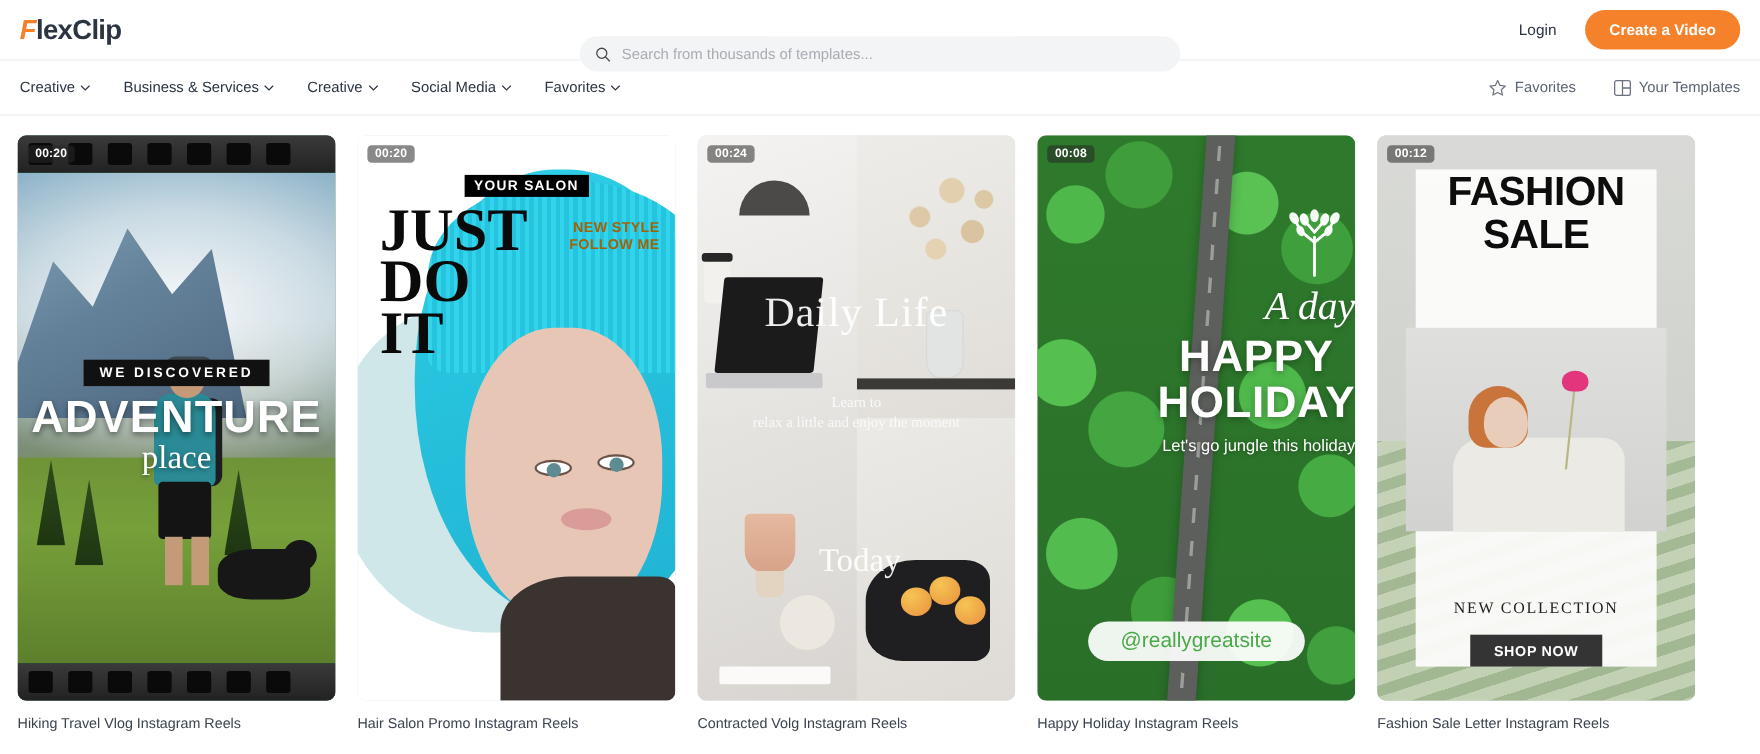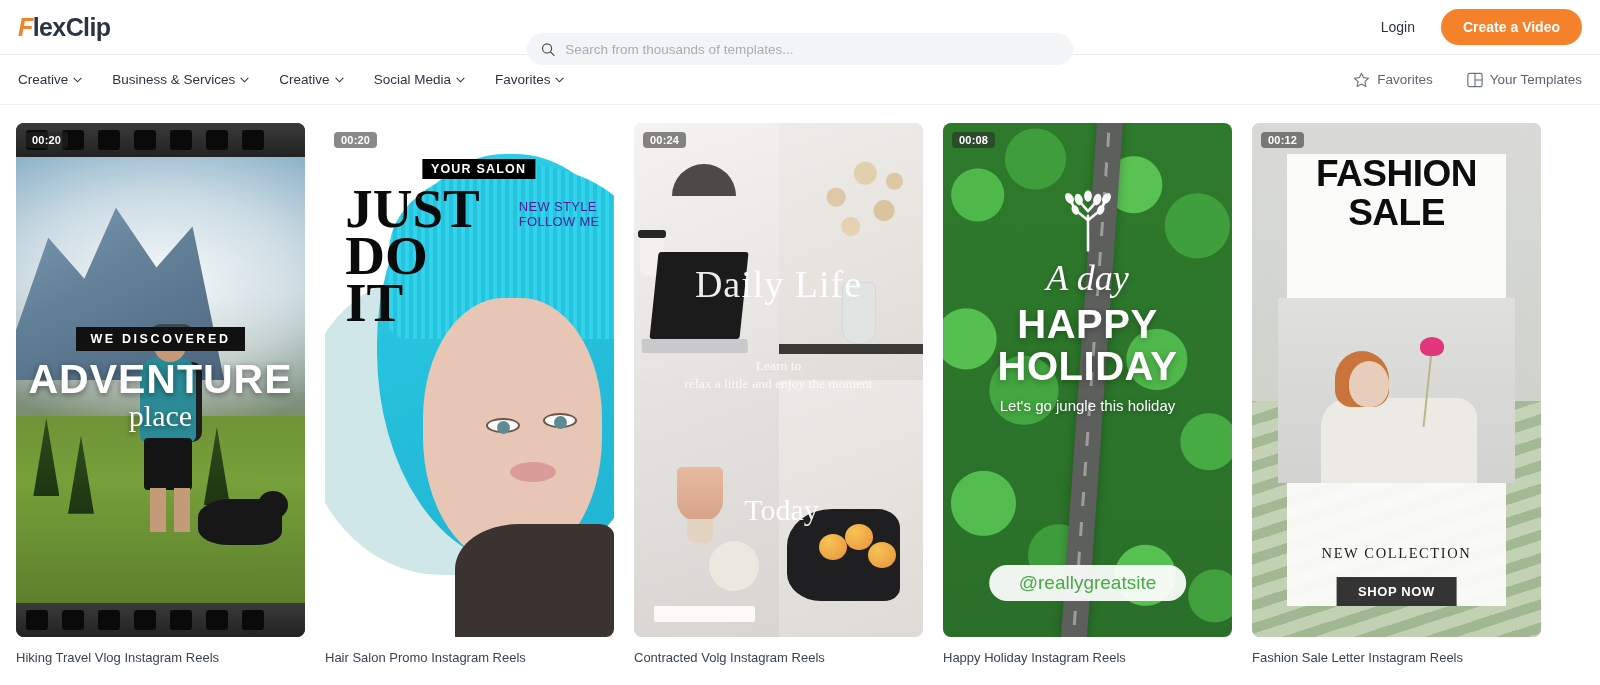--- a/index.html
+++ b/index.html
@@ -142,22 +142,22 @@
   .face { position: absolute; right: 4%; top: 34%; width: 62%; height: 52%; background: #e8c6b6; border-radius: 45% 45% 48% 48%; }
   .eye { position: absolute; width: 34px; height: 15px; background: #fff; border-radius: 50%; border: 2px solid #6b5347; }
   .eye:after { content:""; position:absolute; left: 9px; top: 1px; width: 13px; height: 13px; border-radius: 50%; background: #5e8a92; }
   .eye.l { right: 46%; top: 45%; } .eye.r { right: 14%; top: 43%; }
   .lips { position: absolute; right: 20%; top: 66%; width: 46px; height: 20px; background: #d99c98; border-radius: 50%; }
   .shoulder { position: absolute; right: 0; bottom: 0; width: 55%; height: 22%; background: #3a3330; border-radius: 40% 10% 0 0; }
   .salon-tag { position: absolute; top: 7%; left: 50%; transform: translateX(-42%); background: #000; color: #fff;
     font-size: 12.5px; font-weight: 700; letter-spacing: 1.2px; padding: 3px 9px; }
   .just { position: absolute; left: 7%; top: 12%; font-family: "Liberation Serif", serif; font-weight: 700;
     font-size: 55px; line-height: 0.86; color: #0a0a0a; }
-  .sal-side { position: absolute; right: 5%; top: 15%; font-size: 13px; font-weight: 400; color: #4c1d95;
-    line-height: 1.15; text-align: left; letter-spacing: 0.3px; }
+  .sal-side { position: absolute; right: 5%; top: 15%; font-size: 13px; font-weight: 700; color: #a16207;
+    line-height: 1.15; text-align: right; letter-spacing: 0.3px; }
 
   
   .daily { width: 100%; height: 100%; display: grid; grid-template-columns: 1fr 1fr; grid-template-rows: 1fr 1fr; background:#e7e5e2; }
   .q { position: relative; overflow: hidden; }
   .q1 { background: linear-gradient(160deg,#f4f3f1,#e4e2df); }
   .q2 { background: linear-gradient(160deg,#eeece8,#e0ddd8); }
   .q3 { background: linear-gradient(160deg,#e6e4e1,#d8d5d1); }
   .q4 { background: linear-gradient(160deg,#eceae6,#dedbd6); }
   .laptop { position: absolute; left: 14%; bottom: 16%; width: 62%; height: 34%; background: #1b1b1b; border-radius: 3px; transform: skewX(-6deg); }
   .laptop:after { content:""; position:absolute; left:-8%; bottom:-14px; width: 118%; height: 14px; background:#c9c9cb; border-radius: 2px; transform: skewX(8deg); }
@@ -200,21 +200,21 @@
       radial-gradient(circle at 92% 62%, #46ab43 0 28px, transparent 29px),
       radial-gradient(circle at 14% 74%, #52bd4e 0 32px, transparent 33px),
       radial-gradient(circle at 40% 84%, #3e9c3b 0 30px, transparent 31px),
       radial-gradient(circle at 70% 88%, #56c151 0 30px, transparent 31px),
       radial-gradient(circle at 94% 92%, #419f3e 0 26px, transparent 27px),
       linear-gradient(#2e7a2c, #2a6f29); }
   .road { position: absolute; top: -4%; left: 47%; width: 26px; height: 108%; background: #5c5f5c;
     transform: rotate(4deg); box-shadow: 0 0 10px rgba(0,0,0,.25); }
   .road:after { content:""; position:absolute; left: 11px; top: 0; width: 3px; height: 100%;
     background: repeating-linear-gradient(#cfcfcf 0 14px, transparent 14px 30px); opacity:.55; }
-  .f-overlay { position: absolute; inset: 0; display: flex; flex-direction: column; align-items: center; padding-top: 20%; }
+  .f-overlay { position: absolute; inset: 0; display: flex; flex-direction: column; align-items: flex-end; padding-top: 20%; }
   .tree-icon { width: 74px; height: 74px; }
   .aday { color: #fff; font-family: "Liberation Serif", serif; font-style: italic; font-size: 36px; margin-top: 2px;
     text-shadow: 0 2px 6px rgba(0,0,0,.3); }
   .happy { color: #fff; font-size: 40px; font-weight: 800; letter-spacing: 0.5px; line-height: 1.05; text-align: center;
     text-shadow: 0 2px 7px rgba(0,0,0,.3); margin-top: 4px; }
   .jungle { color: #fff; font-size: 15px; margin-top: 10px; text-shadow: 0 1px 5px rgba(0,0,0,.35); }
   .site-pill { position: absolute; bottom: 7%; left: 50%; transform: translateX(-50%);
     background: rgba(255,255,255,.92); color: #4aa948; font-size: 19px; padding: 7px 30px; border-radius: 20px; }
 
   

